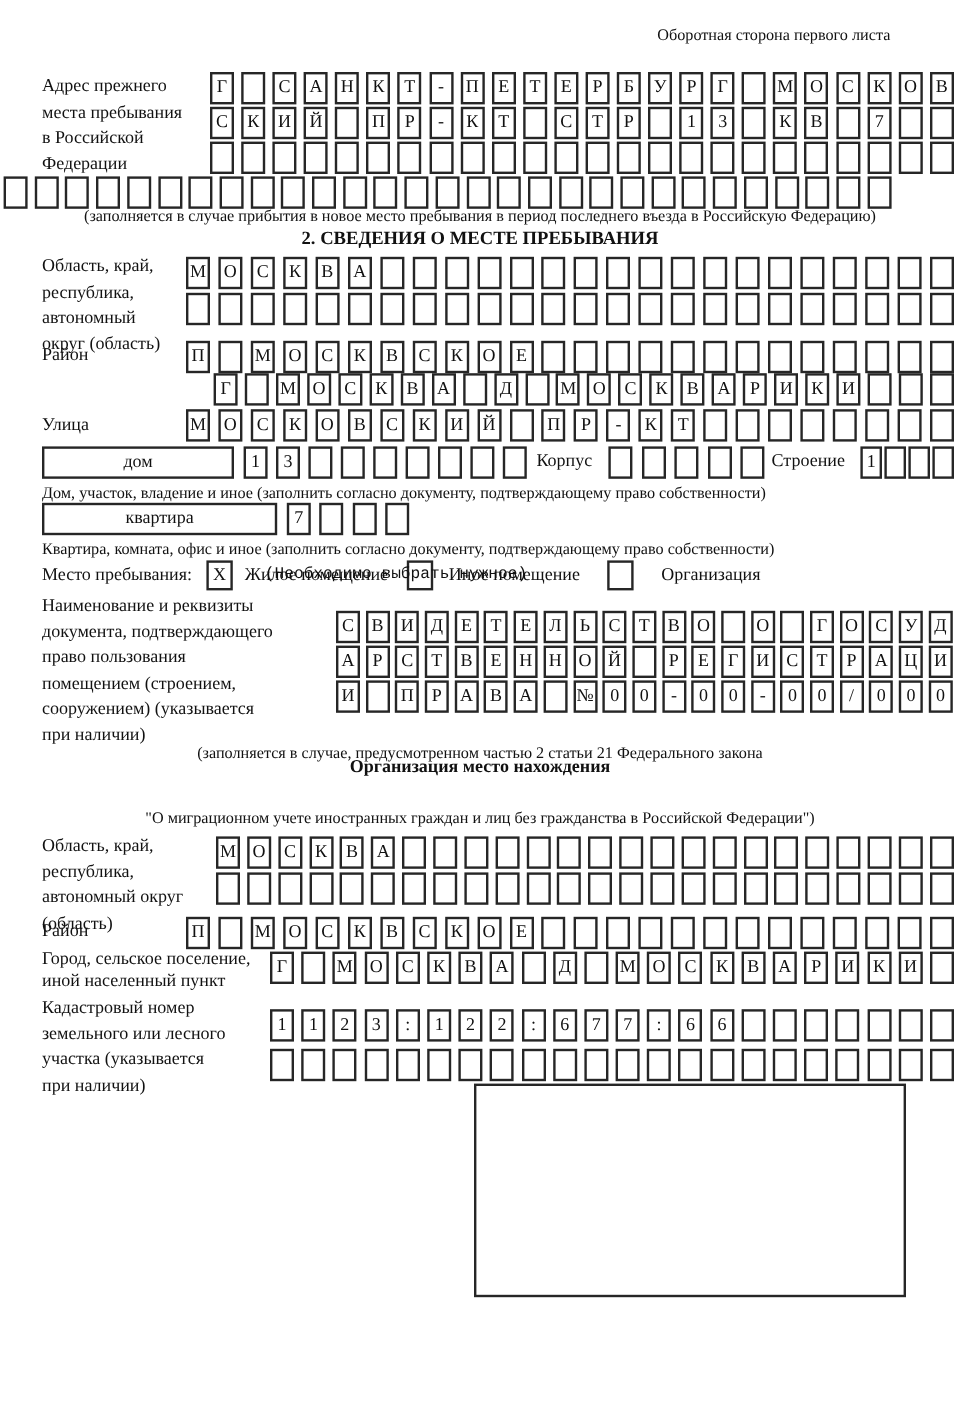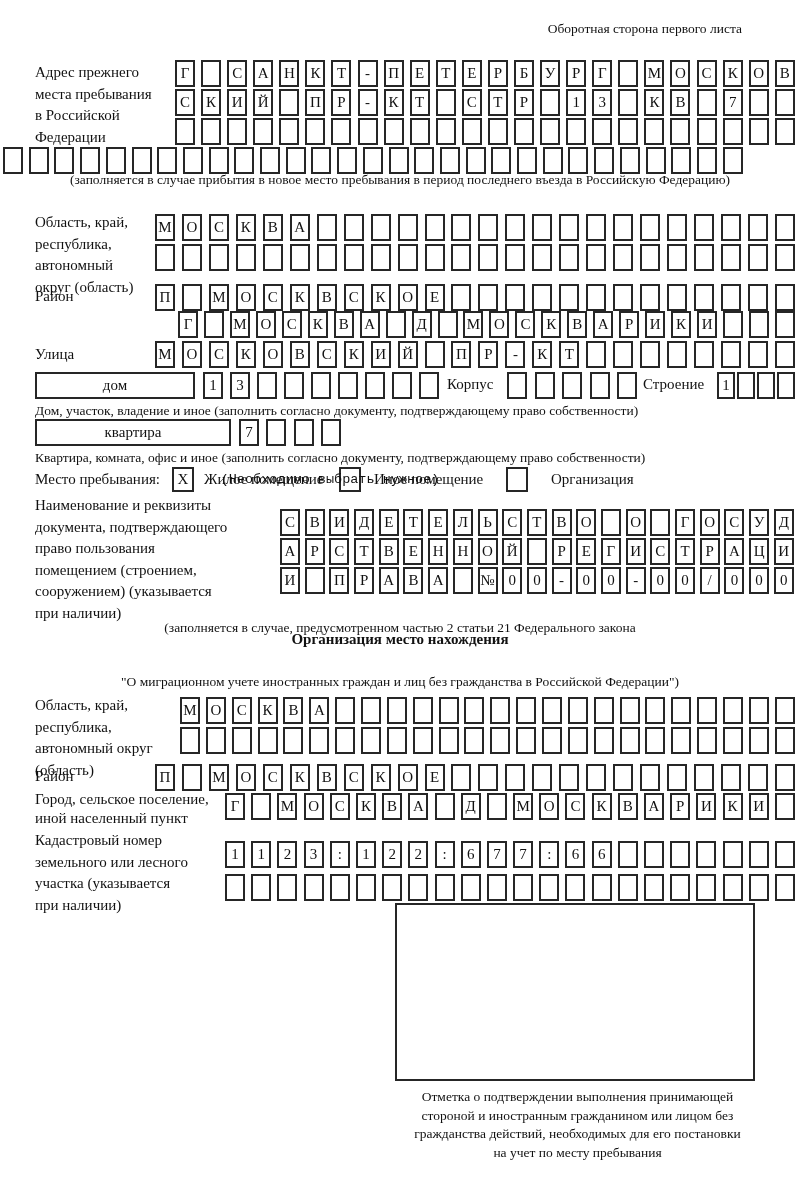--- a/index.html
+++ b/index.html
@@ -138,20 +138,21 @@
       <span class="cell"></span>
       <span class="cell"></span>
       <span class="cell"></span>
       <span class="cell"></span>
       <span class="cell"></span>
       <span class="cell"></span>
       <span class="cell"></span>
     </div>
   <div class="note center" style="left:0; top:171px; width:100%;">(заполняется в случае прибытия в новое место пребывания в период последнего въезда в Российскую Федерацию)</div>
 
+  <div class="title" style="top:190px;">2. СВЕДЕНИЯ О МЕСТЕ ПРЕБЫВАНИЯ</div>
 
   <div class="label" style="left:35px; top:212px; width:120px;">Область, край,
 республика,
 автономный
 округ (область)</div>
   <div class="cellrow" style="left:155px; top:214px; width:640px;">
       <span class="cell">М</span>
       <span class="cell">О</span>
       <span class="cell">С</span>
       <span class="cell">К</span>
@@ -572,18 +573,14 @@
       <span class="cell"></span>
       <span class="cell"></span>
       <span class="cell"></span>
       <span class="cell"></span>
       <span class="cell"></span>
       <span class="cell"></span>
       <span class="cell"></span>
     </div>
 
   <div class="stampbox" style="left:395px; top:903px; width:360px; height:178px;"></div>
-  <div class="note center" style="left:385px; top:1088px; width:385px;">Отметка о подтверждении выполнения принимающей
-стороной и иностранным гражданином или лицом без
-гражданства действий, необходимых для его постановки
-на учет по месту пребывания</div>
 
 </div>
 
 </body></html>

